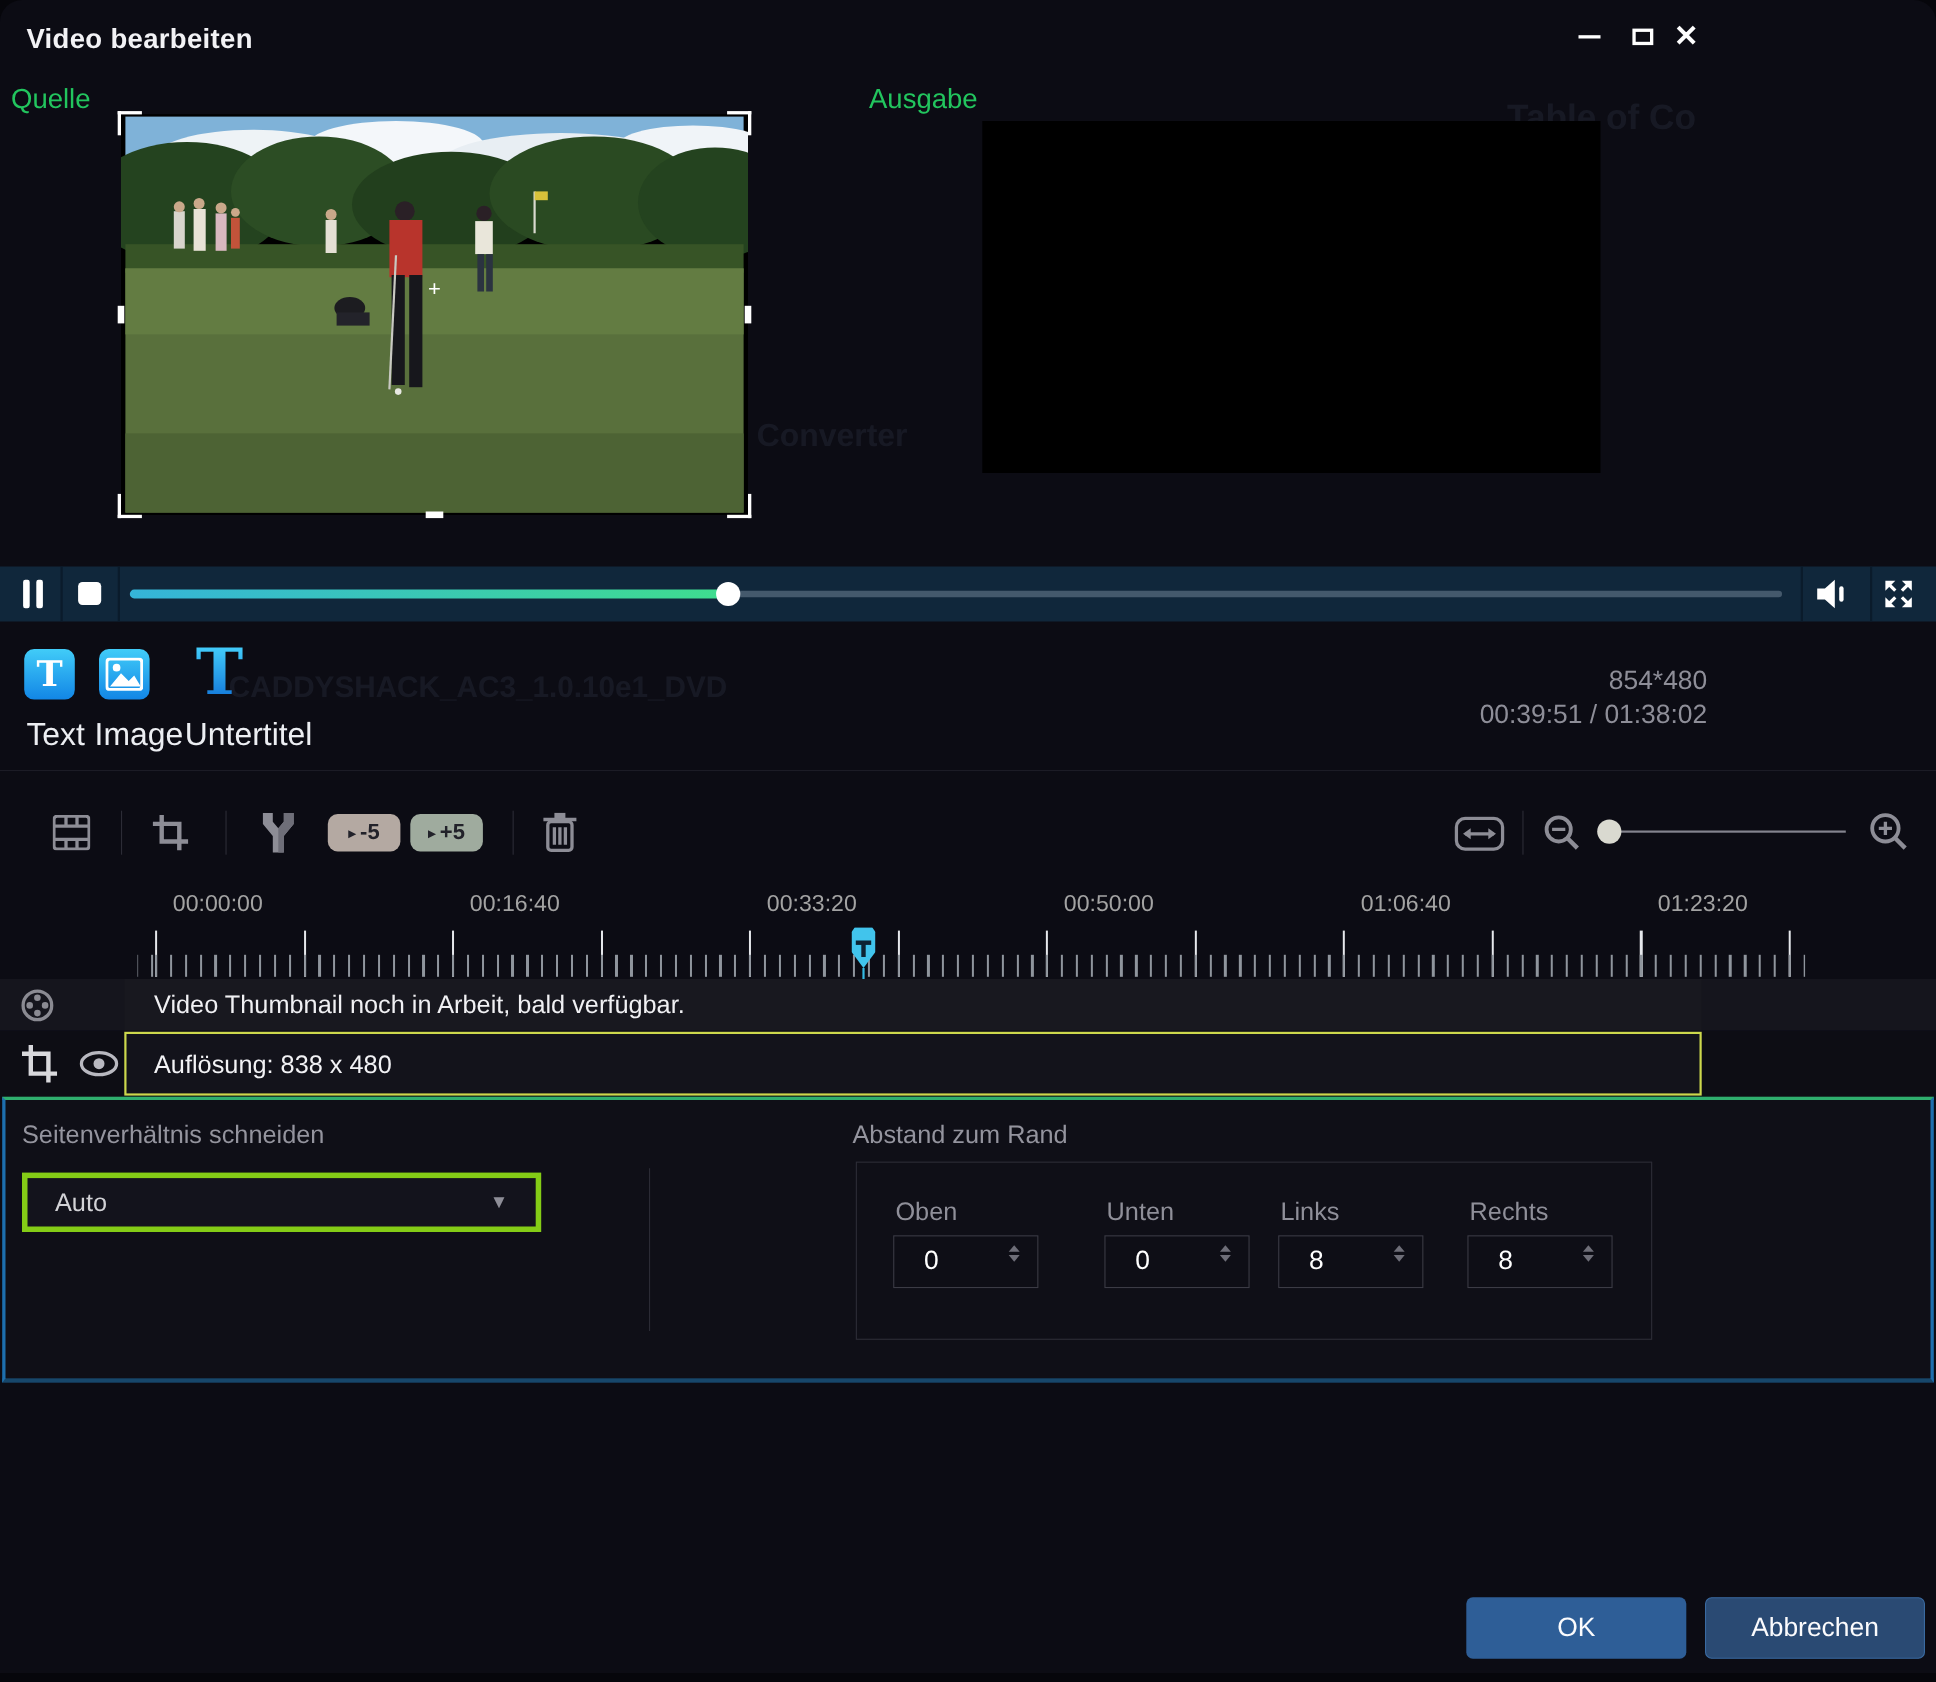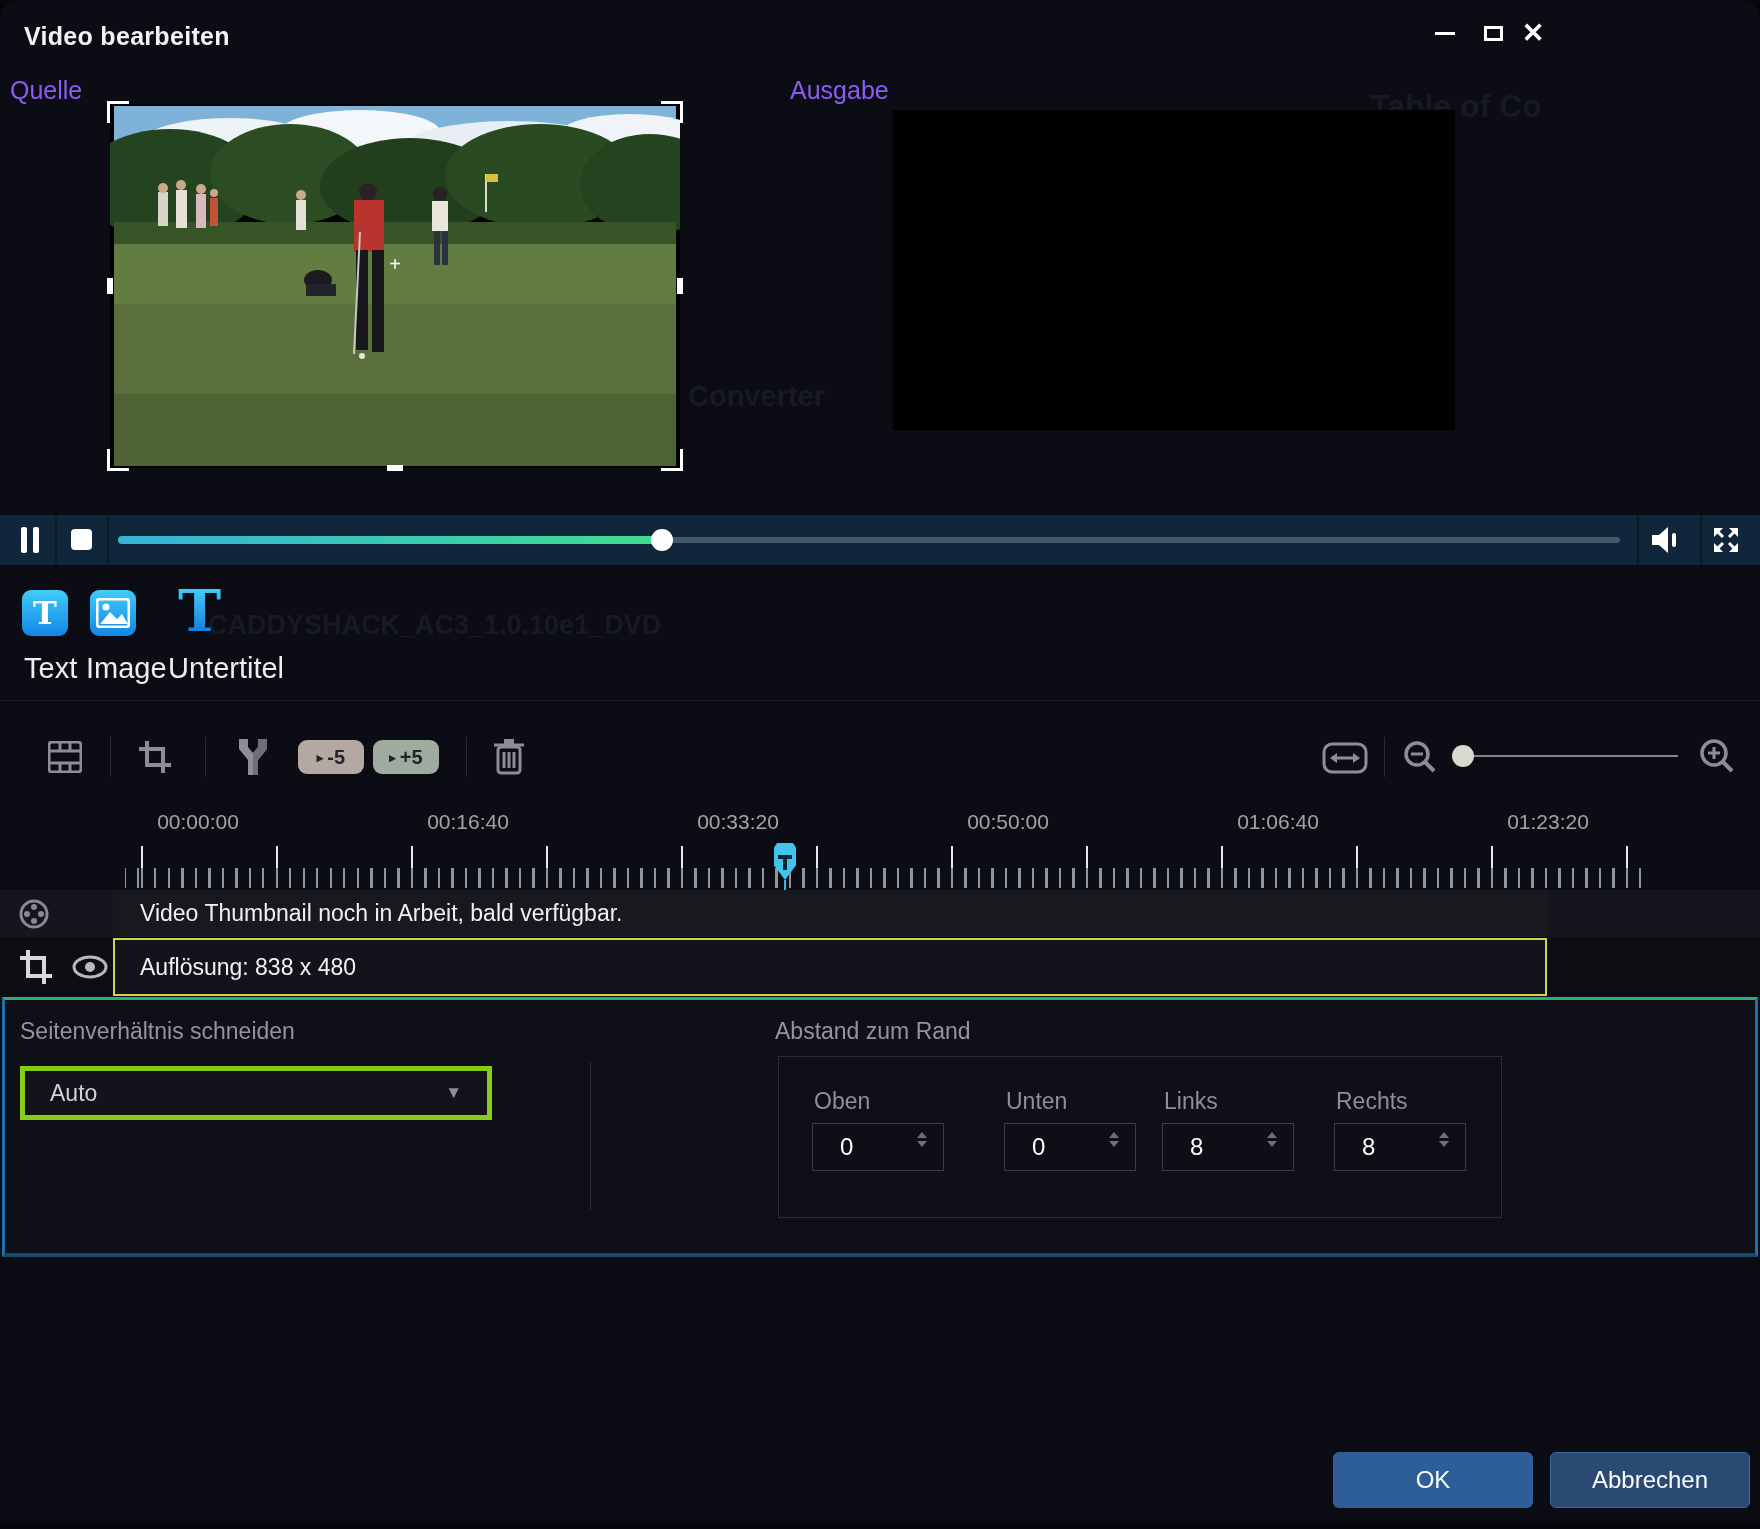--- a/index.html
+++ b/index.html
@@ -12,21 +12,21 @@
   
   .artifact { position:absolute; color:#6a7a9a; opacity:.12; font-weight:bold; pointer-events:none; }
 
   
   .title { left:24px; top:22px; font-size:25px; font-weight:bold; color:#f2f2f5; letter-spacing:.3px; }
   .winbtn { position:absolute; top:18px; width:34px; height:30px; display:flex; align-items:center; justify-content:center; color:#fff; }
   .btn-min span { display:block; width:20px; height:3px; background:#fff; }
   .btn-max span { display:block; width:19px; height:15px; border:3px solid #fff; }
   .btn-close { font-size:27px; font-weight:bold; line-height:1; }
 
-  .section-label { color:#8b5cf6; font-size:25px; }
+  .section-label { color:#22c55e; font-size:25px; }
 
   
   .preview-src { left:110px; top:104px; width:570px; height:364px; background:#000; }
   .preview-out { left:893px; top:110px; width:562px; height:320px; background:#000; }
   .handle { position:absolute; }
   .h-tl { left:-3px; top:-3px; width:22px; height:22px; border-left:3px solid #fff; border-top:3px solid #fff; }
   .h-tr { right:-3px; top:-3px; width:22px; height:22px; border-right:3px solid #fff; border-top:3px solid #fff; }
   .h-bl { left:-3px; bottom:-3px; width:22px; height:22px; border-left:3px solid #fff; border-bottom:3px solid #fff; }
   .h-br { right:-3px; bottom:-3px; width:22px; height:22px; border-right:3px solid #fff; border-bottom:3px solid #fff; }
   .h-bm { left:50%; bottom:-3px; margin-left:-8px; width:16px; height:6px; background:#fff; }
@@ -242,20 +242,24 @@
       <polygon points="4,26 14,14 21,21 26,16 32,26" fill="#fff"></polygon>
     </svg>
   </div>
   <div class="tool-sub">
     <span>T</span>
   </div>
   <div class="tool-label" style="left:24px;">Text</div>
   <div class="tool-label" style="left:86px;">Image</div>
   <div class="tool-label" style="left:168px;">Untertitel</div>
 
+  <div class="media-info">
+    <div>854*480</div>
+    <div>00:39:51 / 01:38:02</div>
+  </div>
 
   <div class="abs edit-toolbar">
     <div class="tb-icon" style="left:48px; top:40px;">
       <svg width="34" height="32" viewBox="0 0 34 32">
         <rect x="1" y="1" width="32" height="30" rx="3" fill="none" stroke="#8d8d96" stroke-width="3"></rect>
         <line x1="1" y1="10" x2="33" y2="10" stroke="#8d8d96" stroke-width="3"></line>
         <line x1="1" y1="22" x2="33" y2="22" stroke="#8d8d96" stroke-width="3"></line>
         <line x1="12" y1="1" x2="12" y2="10" stroke="#8d8d96" stroke-width="3"></line>
         <line x1="22" y1="1" x2="22" y2="10" stroke="#8d8d96" stroke-width="3"></line>
         <line x1="12" y1="22" x2="12" y2="31" stroke="#8d8d96" stroke-width="3"></line>

